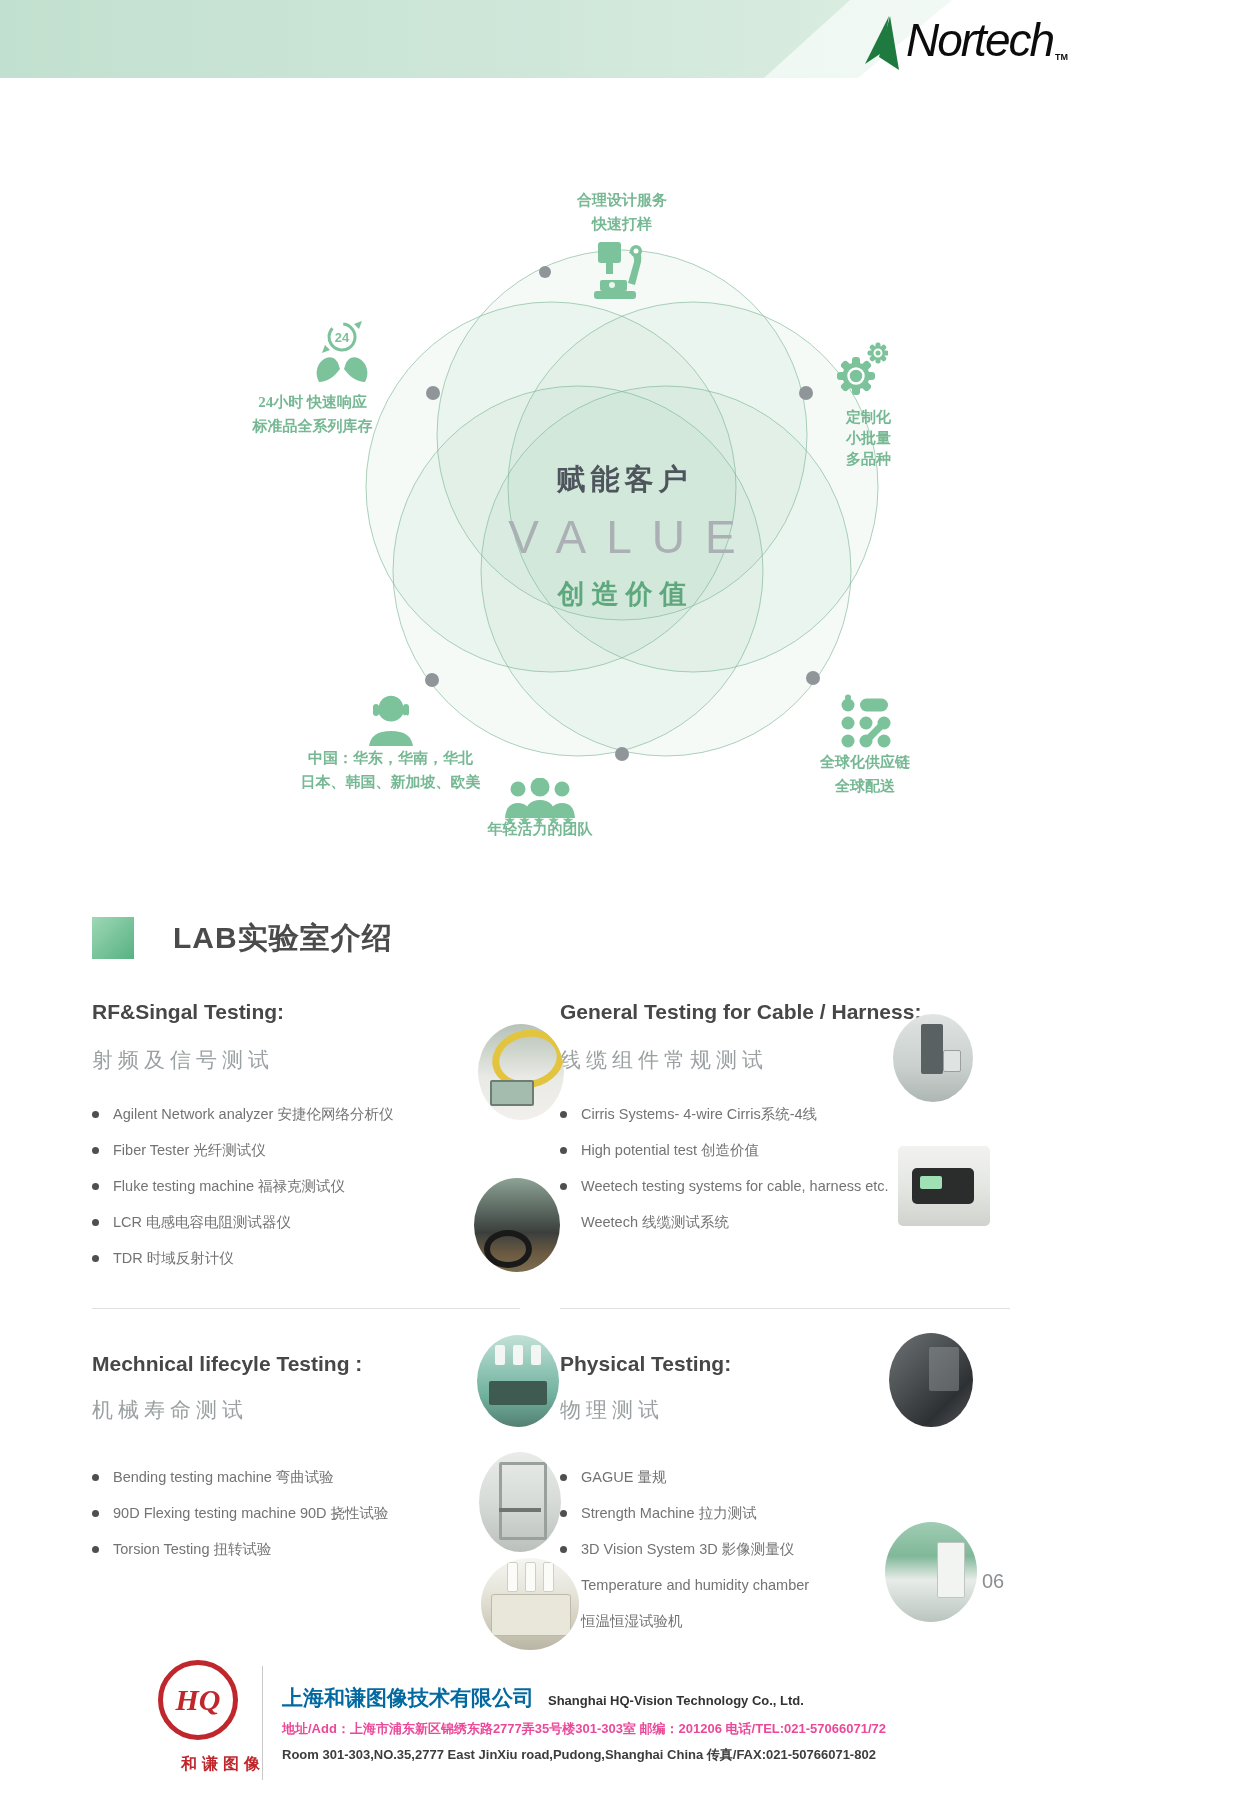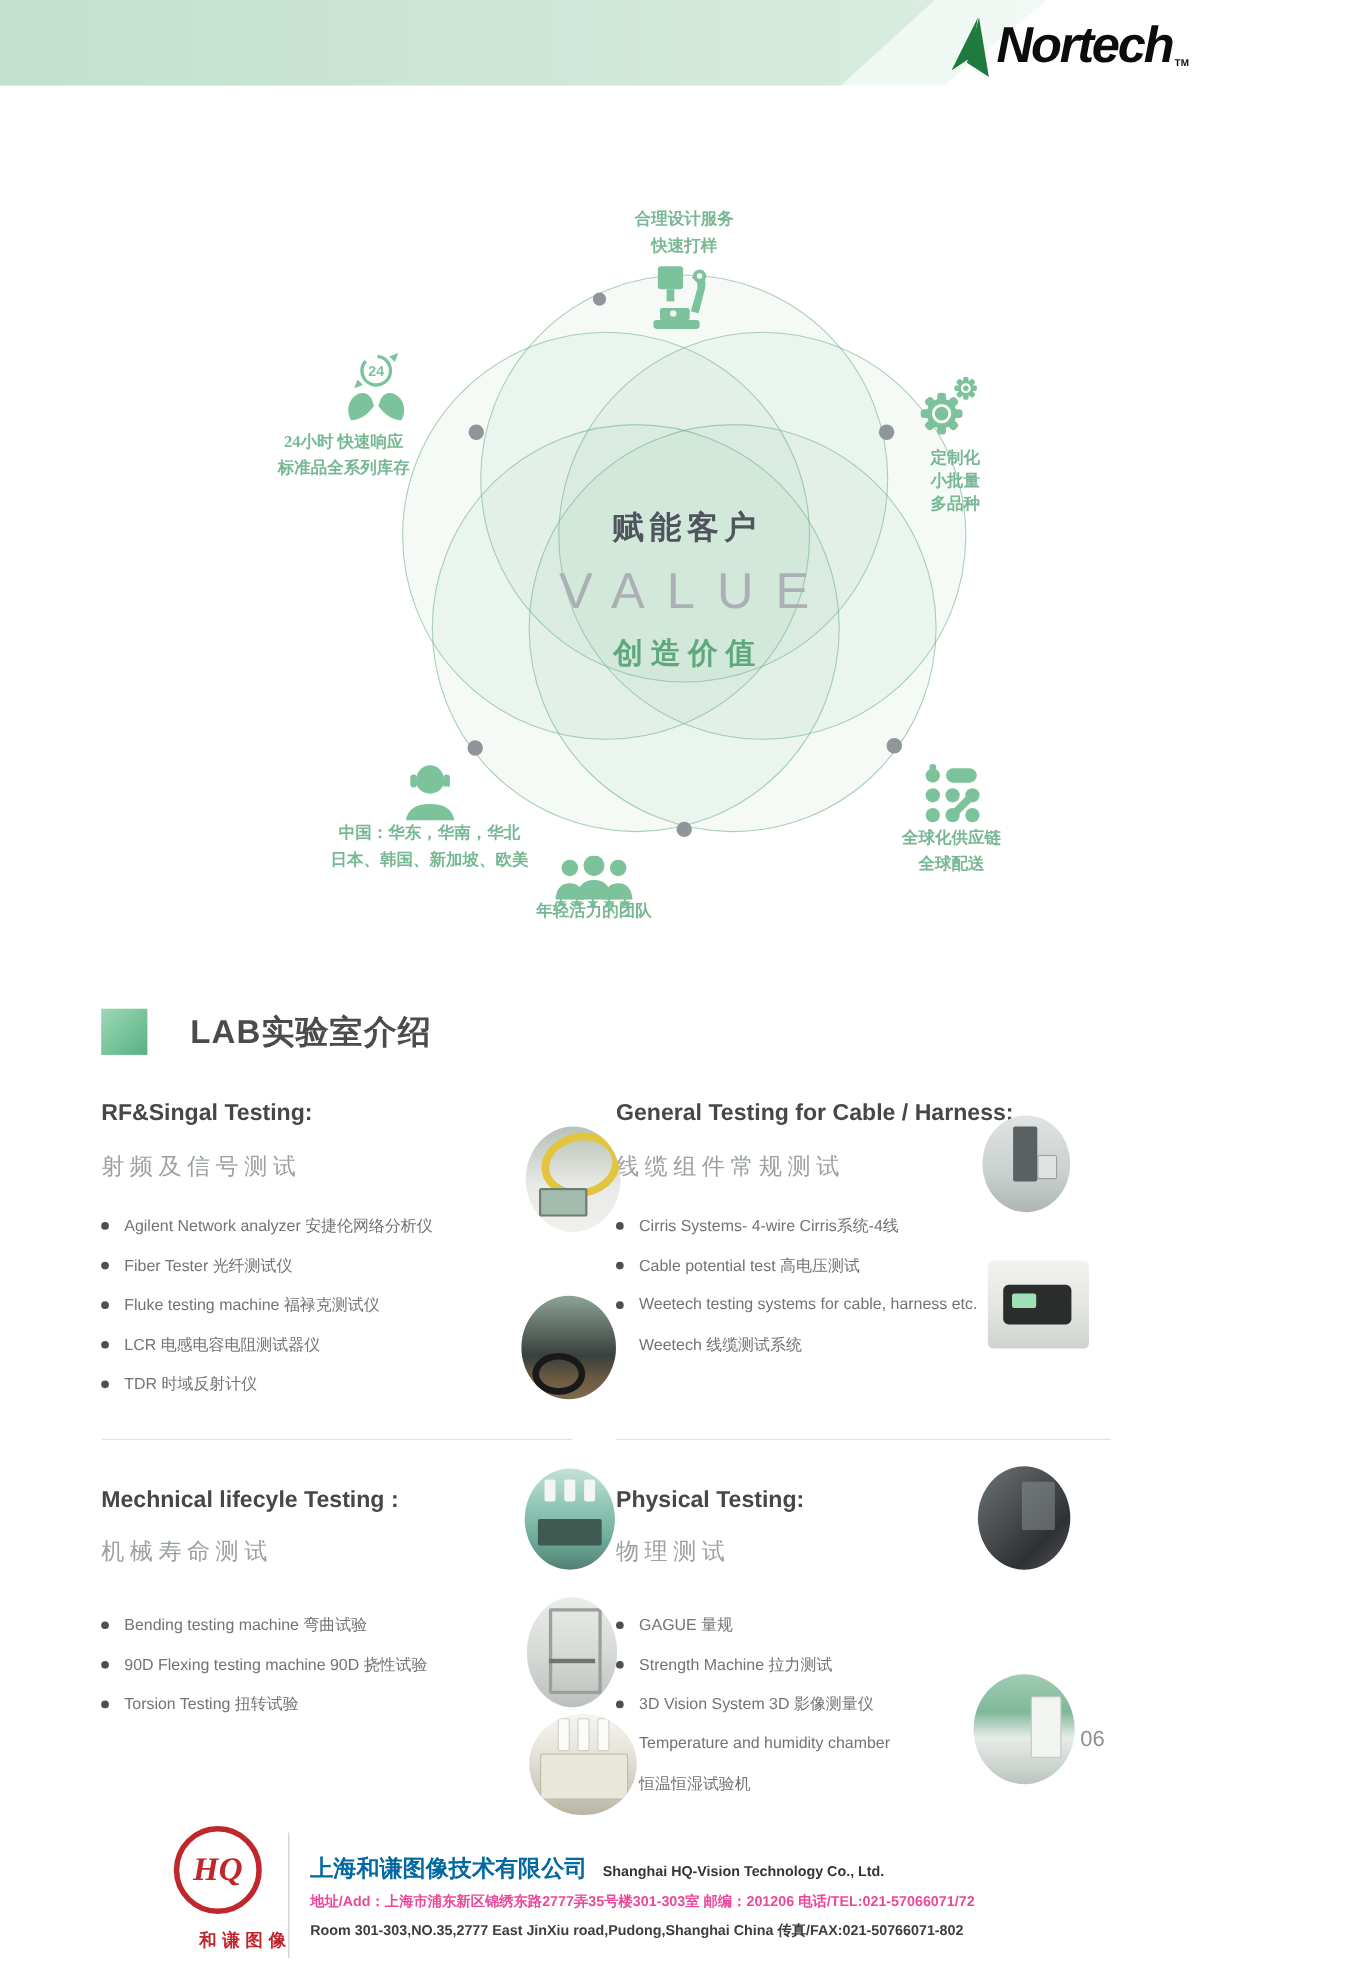--- a/index.html
+++ b/index.html
@@ -15,21 +15,21 @@
   }
   .band {
     position:absolute; left:0; top:0; width:1240px; height:78px;
     background:linear-gradient(90deg,#c2e0cf 0%,#cde6d8 38%,#d8ecdf 68%,#e6f3ea 100%);
     clip-path:polygon(0 0,850px 0,764px 78px,0 78px);
   }
   
   .brand { position:absolute; left:858px; top:10px; display:flex; align-items:flex-start; }
   .brand svg { margin-top:4px; }
   .brand-name {
-    font-size:46px; font-weight:700; font-style:italic; color:#0c0c0c;
+    font-size:46px; font-weight:400; font-style:italic; color:#0c0c0c;
     letter-spacing:-2px; line-height:60px; margin-left:4px;
   }
   .brand-tm { font-size:9px; font-weight:700; color:#0c0c0c; align-self:flex-end; margin:0 0 10px 2px; font-style:normal; }
   
   .diagram-svg { position:absolute; left:340px; top:228px; }
   .d-center { position:absolute; left:462px; top:460px; width:320px; text-align:center; }
   .d-center .c1 { font-size:29px; font-weight:700; color:#4e555c; letter-spacing:5px; padding-left:5px; }
   .d-center .c2 { font-size:46px; font-weight:400; color:#abb0b5; letter-spacing:20px; padding-left:20px; margin-top:10px; }
   .d-center .c3 { font-size:27px; font-weight:600; color:#5fa87e; letter-spacing:7px; padding-left:7px; margin-top:12px; }
   .node-label { position:absolute; color:#76b893; font-size:15px; font-weight:600; }
@@ -295,21 +295,21 @@
 
   <div class="block-title" style="left:560px; top:1000px;">General Testing for Cable / Harness:</div>
   <div class="block-sub" style="left:560px; top:1046px;">线缆组件常规测试</div>
   <div class="bullets" style="left:560px; top:1096px;">
     <div class="bullet-row">
         <span class="dot"></span>
         <span class="bullet-text">Cirris Systems- 4-wire  Cirris系统-4线</span>
       </div>
     <div class="bullet-row">
         <span class="dot"></span>
-        <span class="bullet-text">Cable potential test  高电压测试</span>
+        <span class="bullet-text">High potential test  创造价值</span>
       </div>
     <div class="bullet-row">
         <span class="dot"></span>
         <span class="bullet-text">Weetech testing systems for cable, harness etc.</span>
       </div>
     <div class="bullet-row cont">
         <span class="bullet-text">Weetech  线缆测试系统</span>
       </div>
   </div>
 

